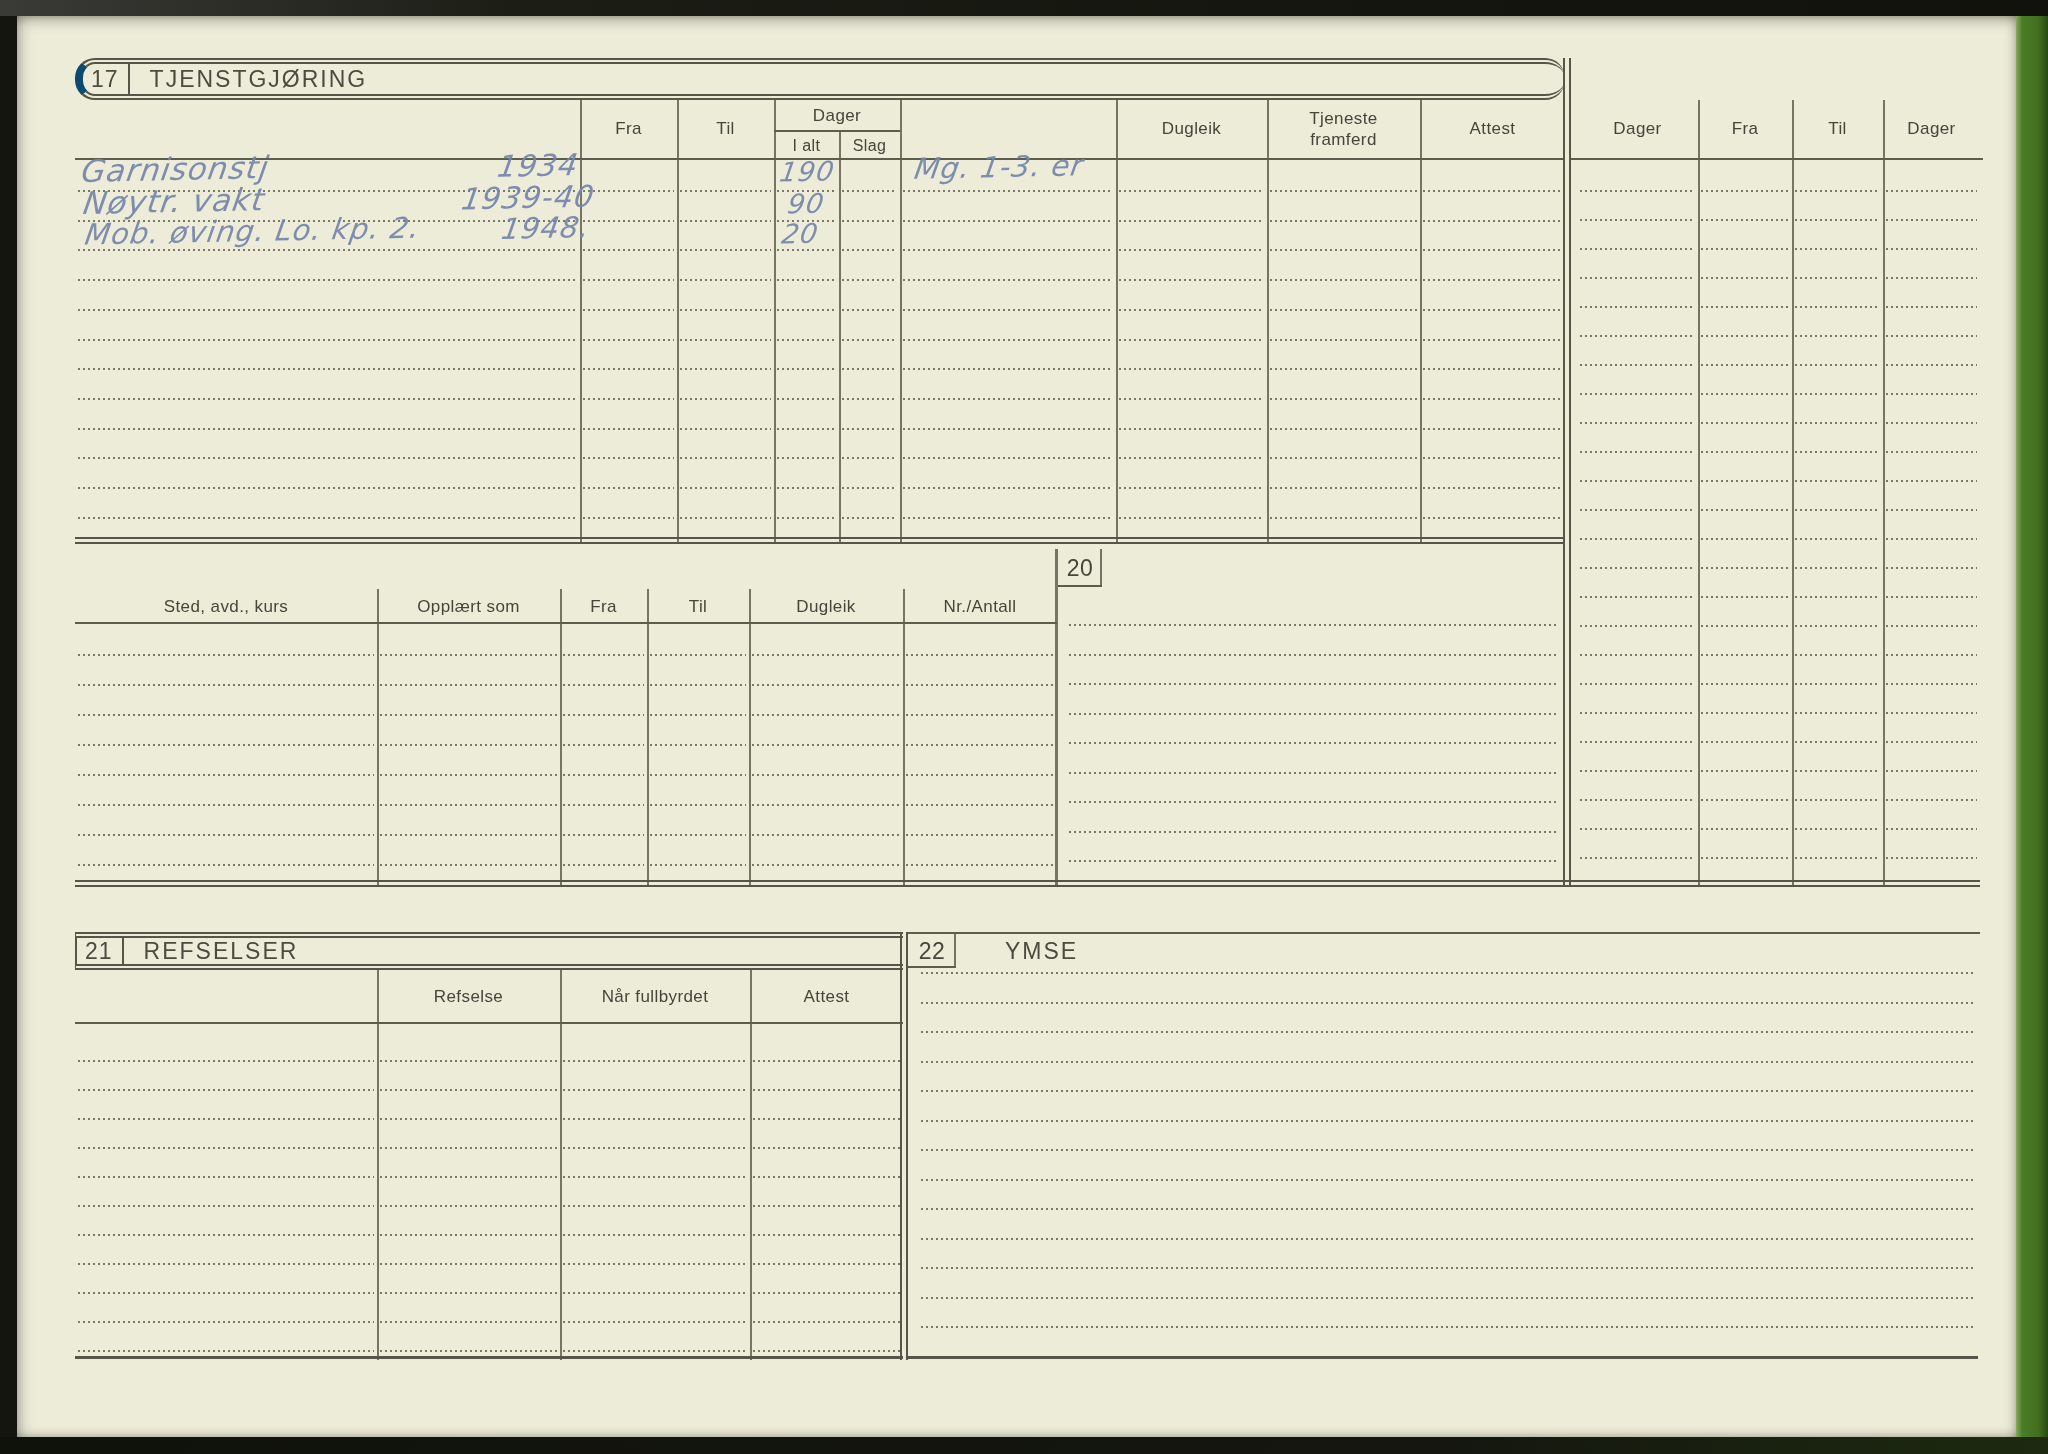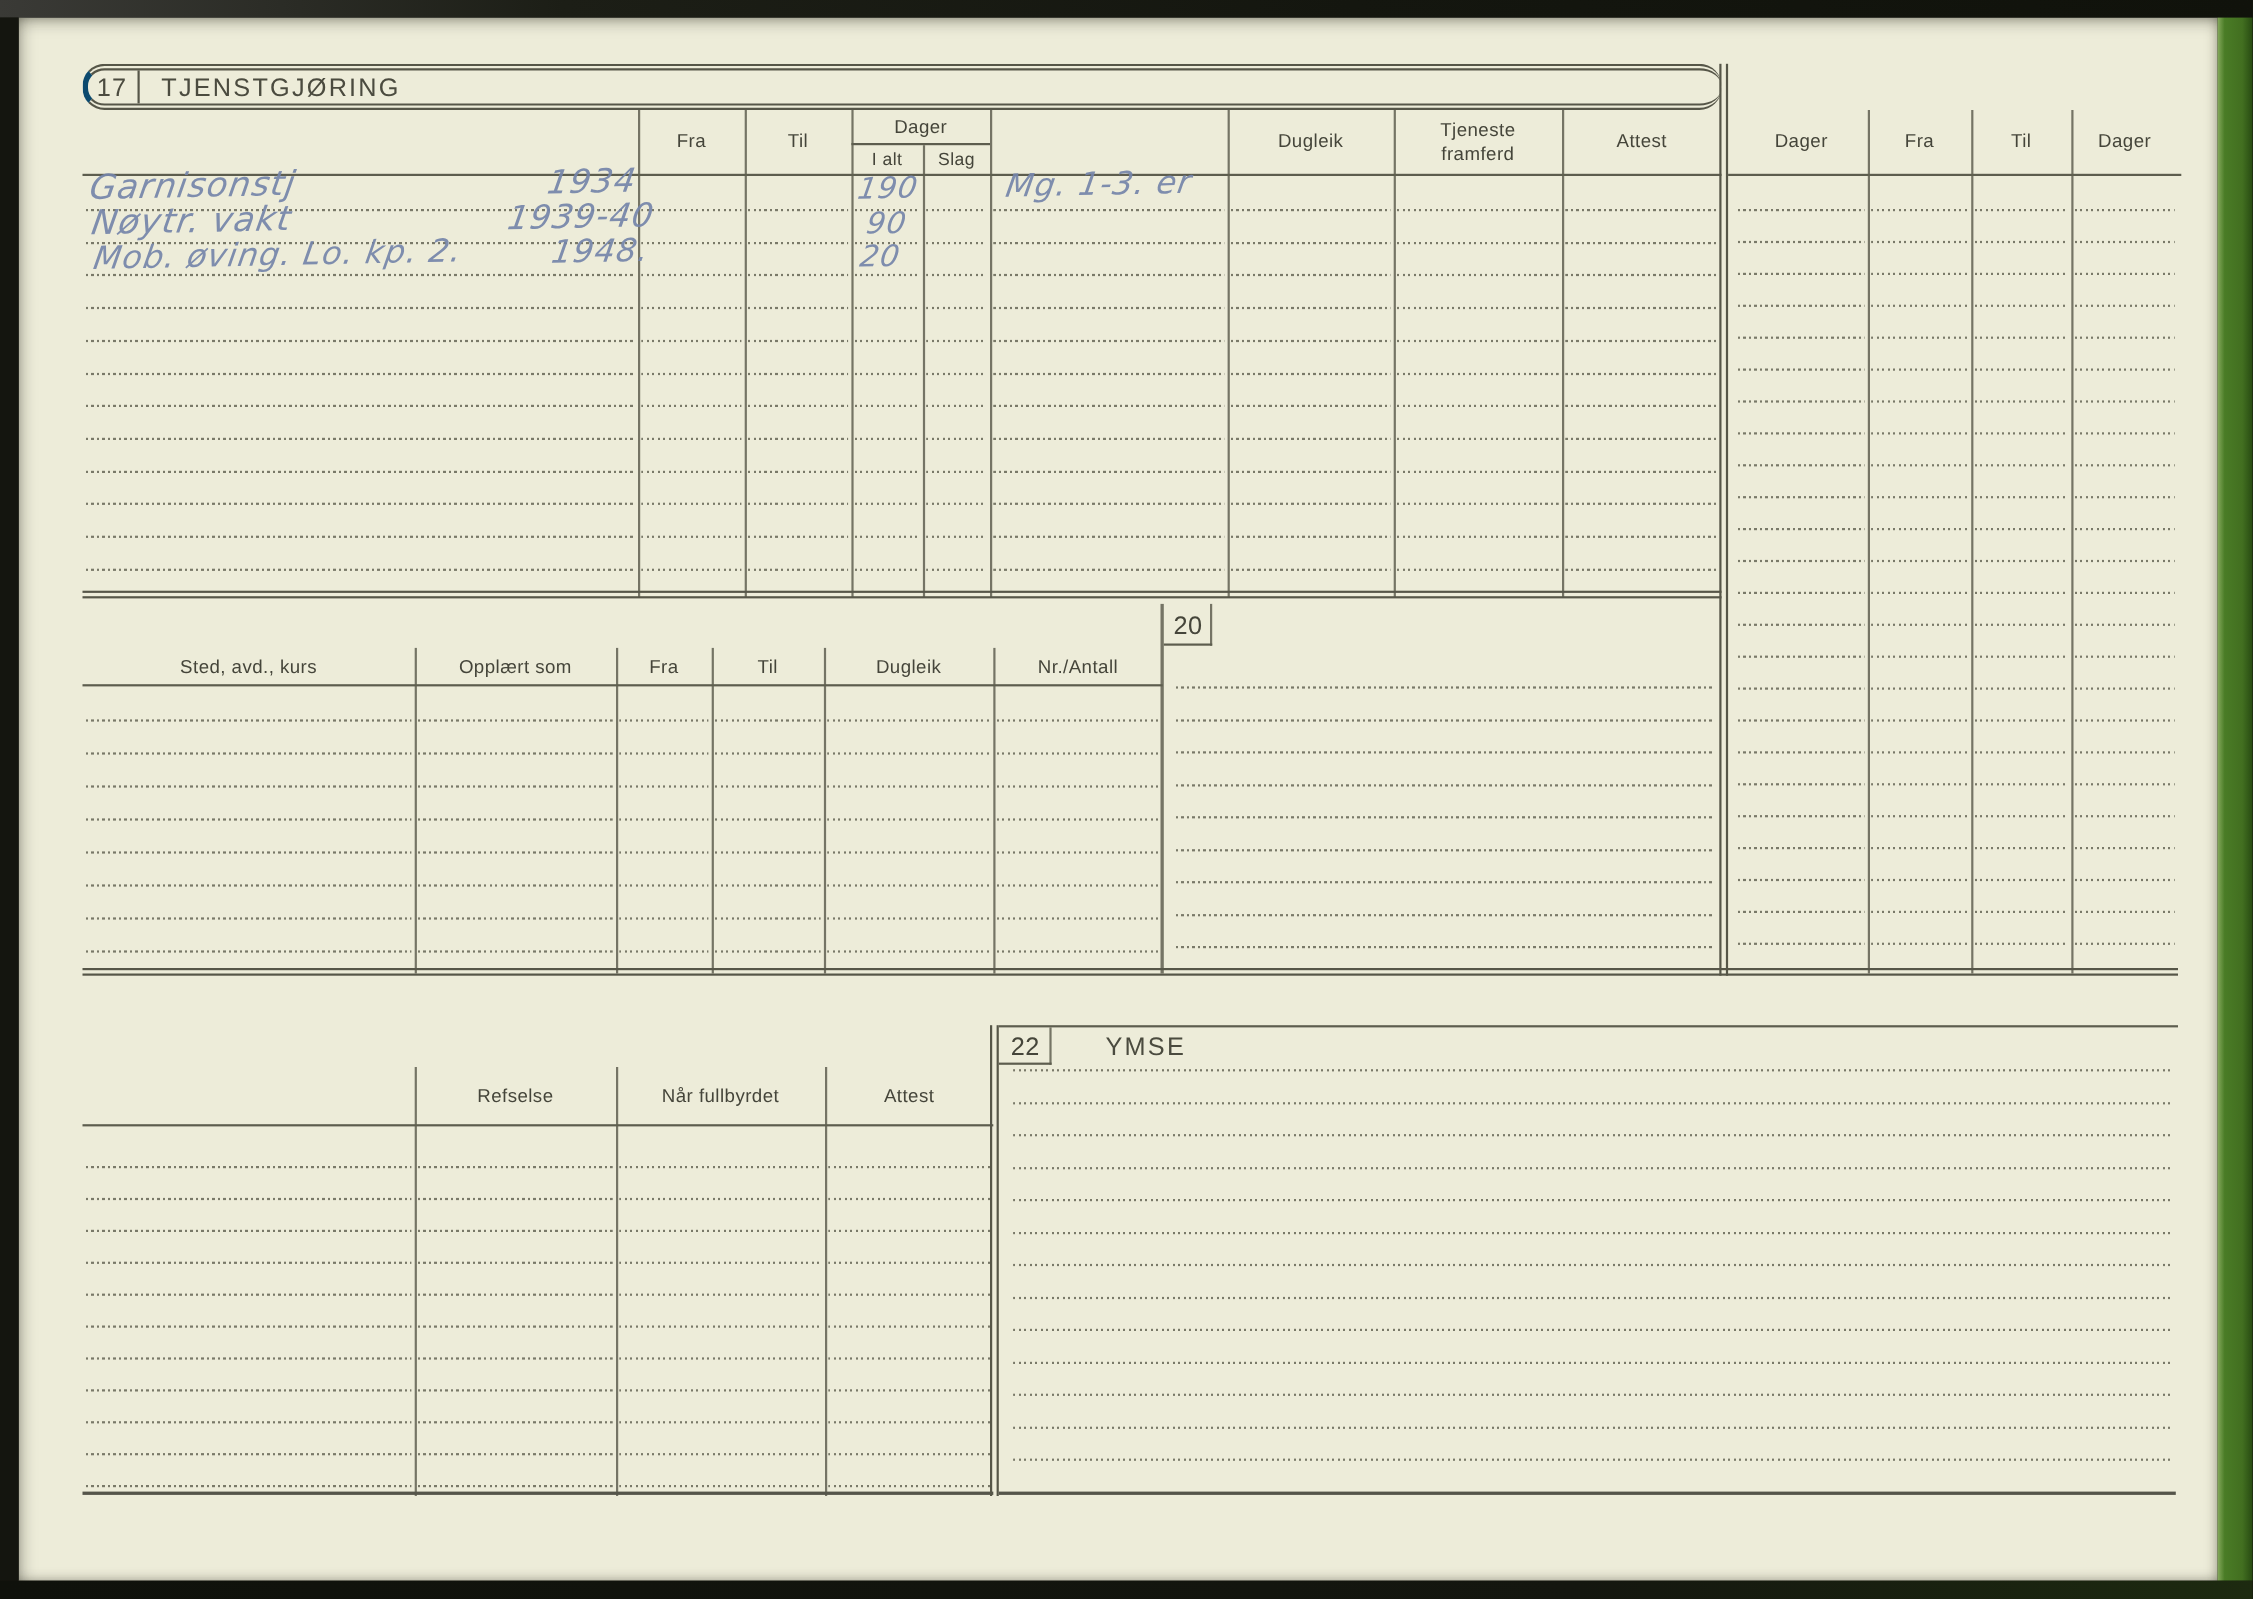--- a/index.html
+++ b/index.html
@@ -43,21 +43,21 @@
 </head>
 <body>
 
 <div class="page">
   <div class="abs paper"></div>
   <div class="abs strip-top"></div>
   <div class="abs strip-left"></div>
   <div class="abs band-green"></div>
   <div class="abs strip-bottom"></div>
 
-  <div class="hdrbox" style="left:75px;top:58px;width:1490px;height:42px;border-left:5px solid #0c4a6e;border-radius:20px;">
+  <div class="hdrbox" style="left:75px;top:58px;width:1490px;height:42px;border-left:8px solid #0c4a6e;border-radius:20px;">
     <span class="secnum">17</span>
     <span class="sectitle">TJENSTGJØRING</span>
   </div>
 
   <div class="colhead" style="left:580px;top:100px;width:97px;height:58px;">Fra</div>
   <div class="colhead" style="left:677px;top:100px;width:97px;height:58px;">Til</div>
   <div class="colhead" style="left:774px;top:100px;width:126px;height:32px;">Dager</div>
   <div class="colhead" style="left:774px;top:132px;width:65px;height:28px;font-size:16px;">I alt</div>
   <div class="colhead" style="left:839px;top:132px;width:61px;height:28px;font-size:16px;">Slag</div>
   <div class="colhead" style="left:1116px;top:100px;width:151px;height:58px;">Dugleik</div>
@@ -415,20 +415,24 @@
       <div class="dotline" style="top: 125.5px;"></div>
       <div class="dotline" style="top: 155px;"></div>
       <div class="dotline" style="top: 184.5px;"></div>
       <div class="dotline" style="top: 214px;"></div>
       <div class="dotline" style="top: 243.5px;"></div>
       <div class="dotline" style="top: 273px;"></div>
     </div>
 
   <div class="dline" style="left:75px;top:880px;width:1905px;"></div>
 
+  <div class="hdrbox" style="left:75px;top:932px;width:828px;height:38px;border-left:2px solid #565648;">
+    <span class="secnum">21</span>
+    <span class="sectitle">REFSELSER</span>
+  </div>
   <div class="colhead" style="left:377px;top:970px;width:183px;height:54px;">Refselse</div>
   <div class="colhead" style="left:560px;top:970px;width:190px;height:54px;">Når fullbyrdet</div>
   <div class="colhead" style="left:750px;top:970px;width:153px;height:54px;">Attest</div>
   <div class="hline" style="left:75px;top:1022px;width:828px;"></div>
   <div class="vline" style="left:377px;top:970px;height:390px;"></div>
   <div class="vline" style="left:560px;top:970px;height:390px;"></div>
   <div class="vline" style="left:750px;top:970px;height:390px;"></div>
   <div class="cell" style="left:75px;top:1024px;width:302px;height:334px;">
       <div class="dotline" style="top: 36px;"></div>
       <div class="dotline" style="top: 65px;"></div>

